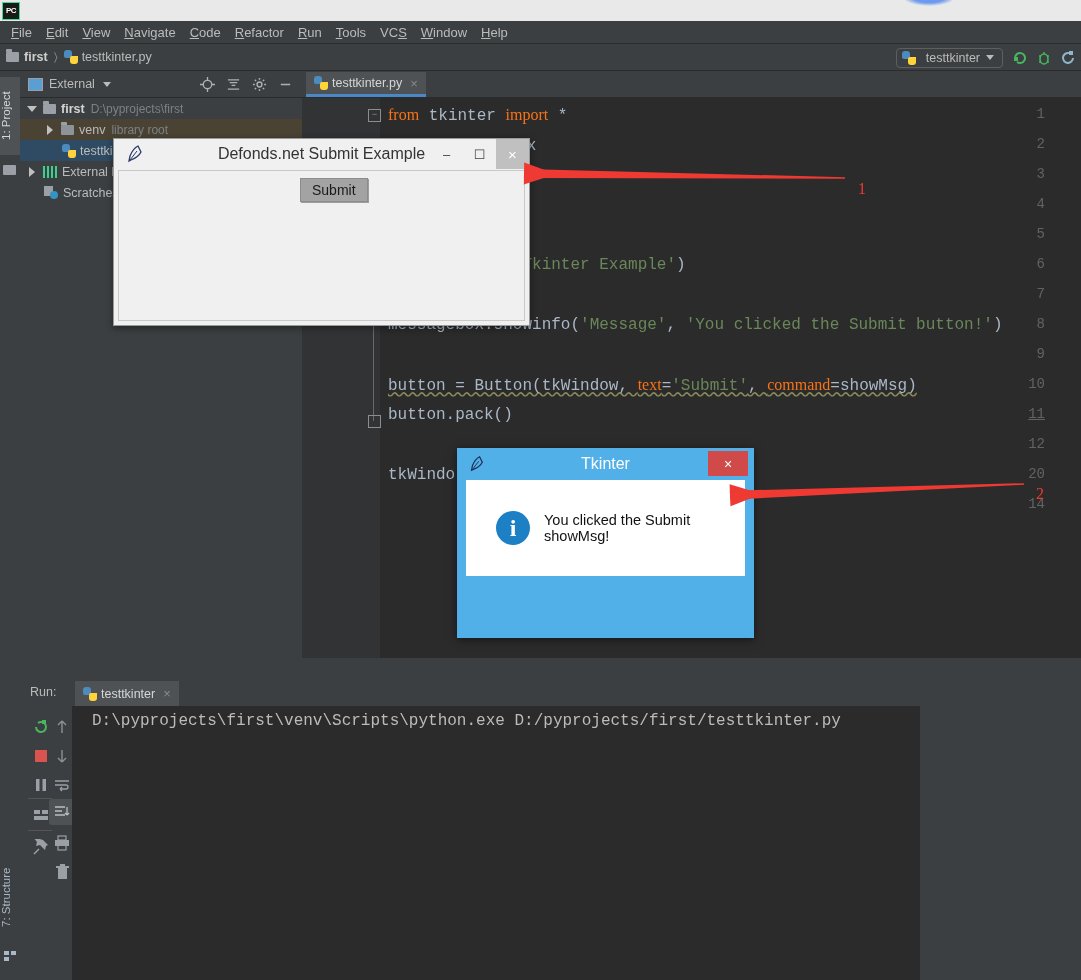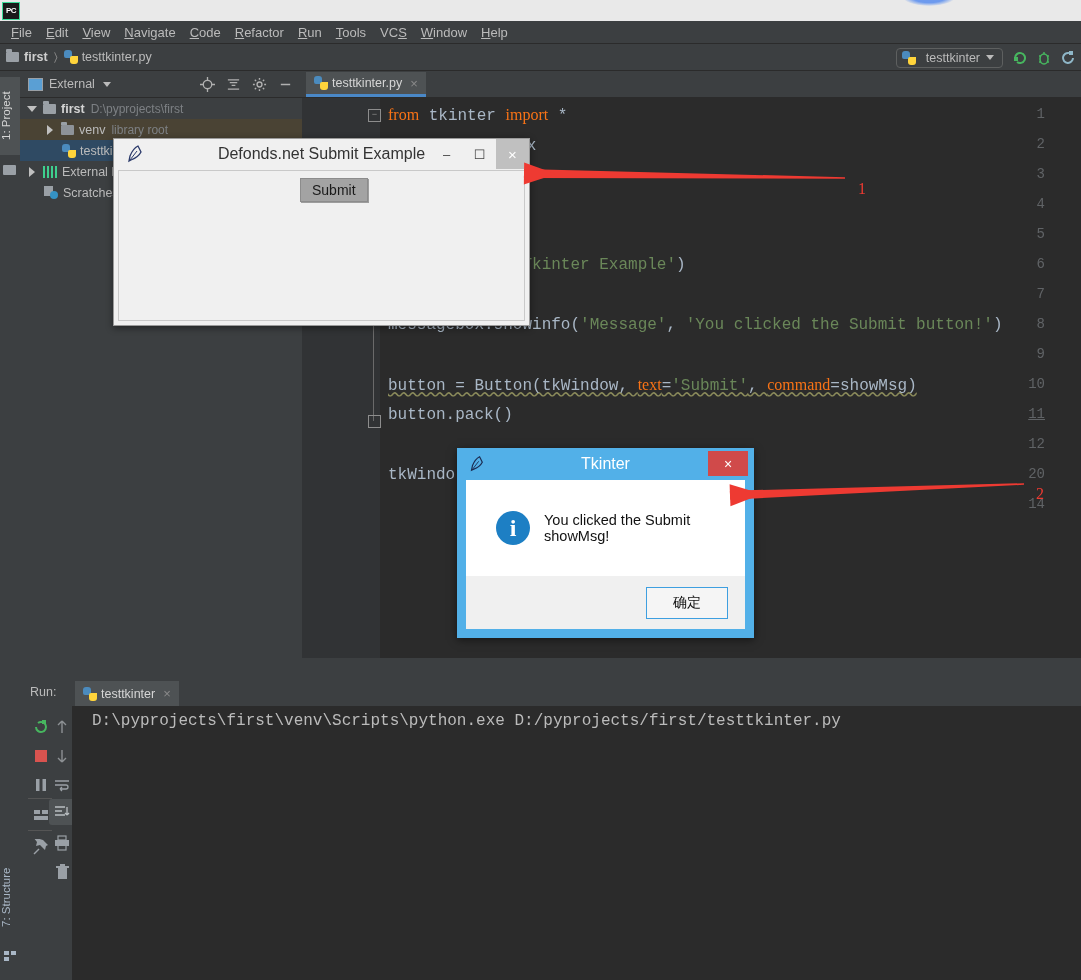--- a/index.html
+++ b/index.html
@@ -175,21 +175,21 @@
     display: flex; align-items: center; padding: 0 8px; color: #d6d6d6; font-size: 12.5px;
   }
   .run-toolcol {
     position: absolute; left: 20px; top: 706px; width: 52px; height: 274px; background: #3c3f41;
   }
   .run-toolcol2 {
     position: absolute; left: 52px; top: 706px; width: 20px; height: 274px; background: #3c3f41;
   }
   .ricon { position: absolute; width: 26px; height: 26px; display:flex;align-items:center;justify-content:center; }
   .console {
-    position: absolute; left: 72px; top: 706px; width: 1009px; height: 274px;
+    position: absolute; left: 72px; top: 706px; width: 848px; height: 274px;
     background: #2b2b2b; overflow: hidden;
   }
   .console-line {
     position: absolute; left: 20px; top: 6px; color: #bbbbbb;
     font-family: "Liberation Mono", monospace; font-size: 16px; white-space: pre;
   }
   .panel-bottom-fill {
     position: absolute; left: 0; top: 658px; width: 1081px; height: 23px; background: #3c3f41;
   }
   .editor-bottom-fill {
@@ -563,23 +563,20 @@
         <path d="M14 2c-2 1-6 5-8 10l-1 5 2-1c5-2 9-6 10-8z" fill="none" stroke="#1c2c52" stroke-width="1.3"></path>
         <path d="M6 16l7-9" stroke="#1c2c52" stroke-width="1"></path>
       </svg>
       <div class="msg-caption">Tkinter</div>
       <div class="msg-close">×</div>
     </div>
     <div class="msg-body">
       <div class="info-ico">i</div>
       <div class="msg-text">You clicked the Submit showMsg!</div>
     </div>
-    <div class="msg-foot">
-      <div class="ok-btn">确定</div>
-    </div>
   </div>
 
   <svg class="anno" id="anno-svg" style="left:0;top:0;width:1081px;height:980px;">
       <g>
         <polygon points="845.0110716039248,177.20007661642722 524.0653424291661,169.0575668104078 523.9407868850112,178.05670487560158 844.9889283960752,178.79992338357278" fill="#ee3a32"></polygon>
         <polygon points="556,174 524.1552992110558,162.5581893188789 523.8508301031216,184.55608236713047" fill="#ee3a32"></polygon>
       </g>
       <g>
         <polygon points="1023.9694878656765,483.20058208072436 729.8516524734039,490.7237595770144 730.1949139845433,499.7172111688655 1024.0305121343235,484.79941791927564" fill="#ee3a32"></polygon>
         <polygon points="762,494 729.6037413820255,484.22848898289965 730.4428250759216,506.21248176298025" fill="#ee3a32"></polygon>

